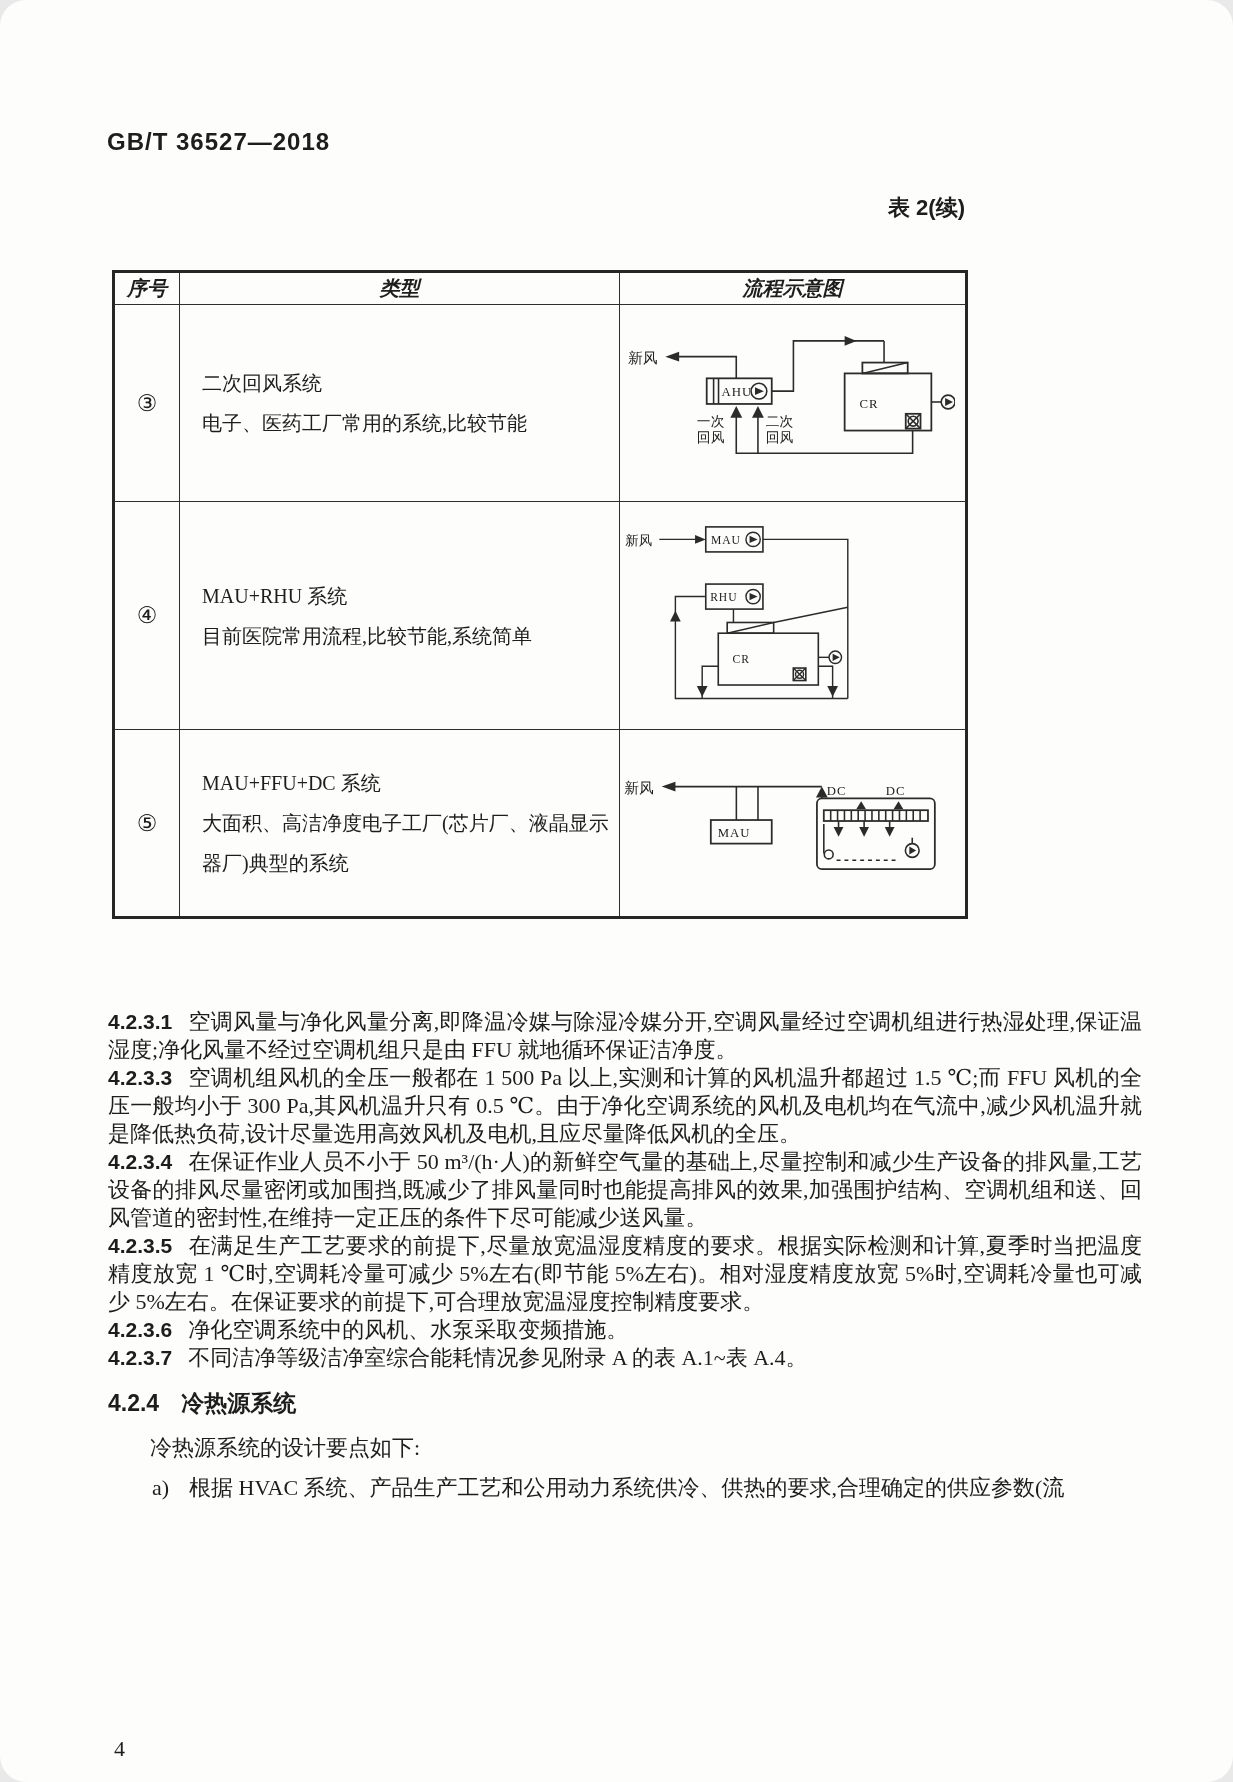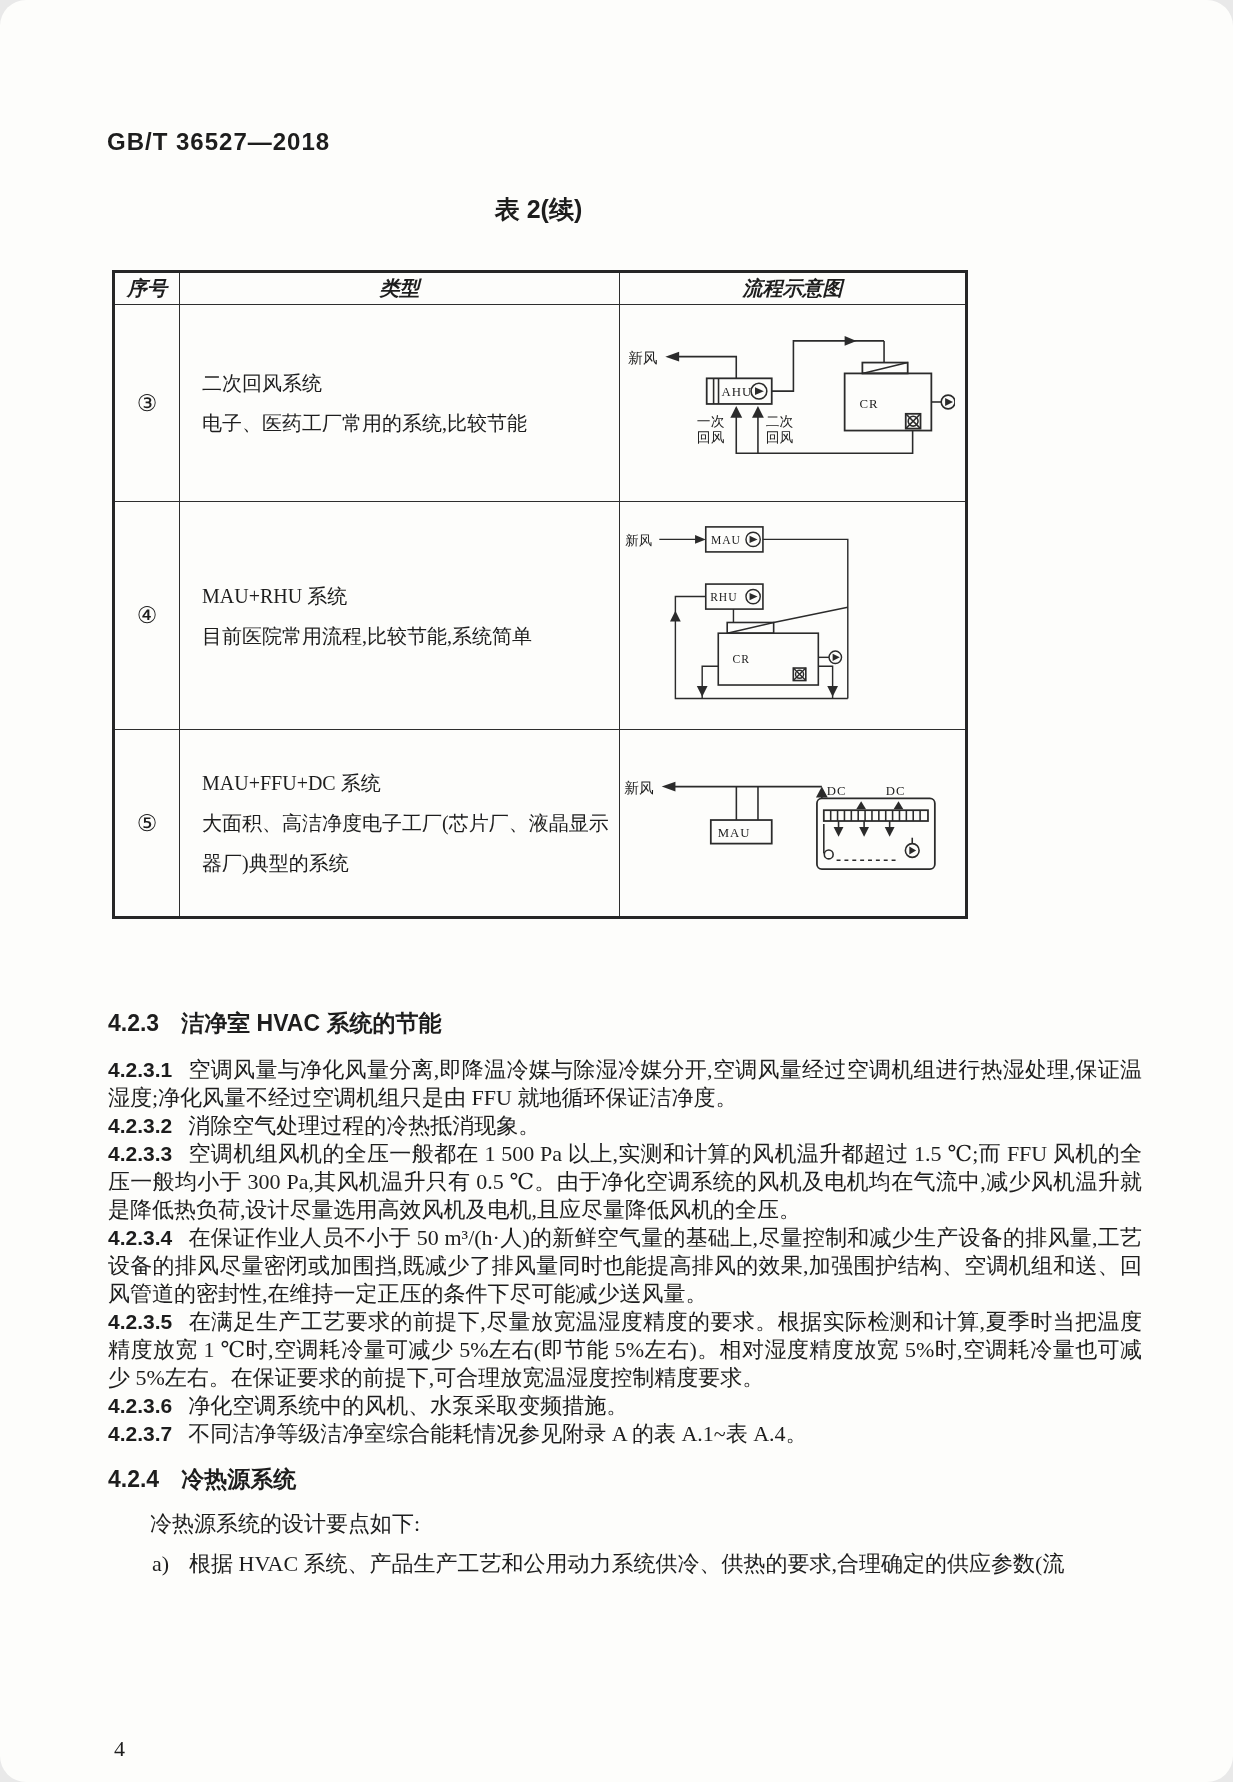--- a/index.html
+++ b/index.html
@@ -1,22 +1,22 @@
 <!DOCTYPE html>
 <html><head>
 <meta charset="utf-8">
 <style>
   *{margin:0;padding:0;box-sizing:border-box;}
   html,body{background:#e9e9e9;}
   .page{position:relative;width:1233px;height:1782px;margin:0 auto;background:#fdfdfb;
         font-family:"Liberation Serif","DejaVu Serif",serif;color:#1d1d1d;overflow:hidden;border-radius:26px;}
   .doc-header{position:absolute;left:107px;top:128px;font-family:"Liberation Sans","DejaVu Sans",sans-serif;
         font-weight:700;font-size:24px;letter-spacing:1px;}
-  .table-title{position:absolute;left:112px;top:193px;width:853px;text-align:center;
-        font-family:"Liberation Sans","DejaVu Sans",sans-serif;font-weight:700;font-size:25px;}
+  .table-title{position:absolute;left:112px;top:193px;width:853px;text-align:right;
+        font-family:"Liberation Sans","DejaVu Sans",sans-serif;font-weight:700;font-size:22px;}
   table.spec{position:absolute;left:112px;top:270px;width:853px;border-collapse:collapse;table-layout:fixed;
         border:3px solid #262626;}
   table.spec th,table.spec td{border:1.5px solid #2e2e2e;}
   table.spec th{height:33px;font-family:"Liberation Sans","DejaVu Sans",sans-serif;font-weight:700;
         font-size:20px;text-align:center;vertical-align:middle;font-style:italic;}
   td.seq{text-align:center;font-size:23px;vertical-align:middle;}
   td.type{padding:0 8px 0 22px;font-size:20px;line-height:40px;vertical-align:middle;}
   td.dia{text-align:left;vertical-align:middle;}
   tr.r1{height:197px;} tr.r2{height:228px;} tr.r3{height:188px;}
   .dg line,.dg path,.dg polyline,.dg circle,.dg rect{stroke:#2b2b2b;stroke-width:1.6;fill:none;}
@@ -242,24 +242,22 @@
               <path class="ah" d="M294 83 L301 87 L294 91 Z"></path>
               <line class="dash" x1="220" y1="97" x2="283" y2="97"></line>
             </g>
           </svg>
         </td>
       </tr>
     </tbody>
   </table>
 
   <div class="content">
-    <h3 class="sec-h"><span class="hnum">4.2.3</span><span>洁净室 HVAC 系统的节能</span></h3>
 
     <p class="para"><span class="pnum">4.2.3.1</span><span>空调风量与净化风量分离,即降温冷媒与除湿冷媒分开,空调风量经过空调机组进行热湿处理,保证温湿度;净化风量不经过空调机组只是由 FFU 就地循环保证洁净度。</span></p>
-    <p class="para"><span class="pnum">4.2.3.2</span><span>消除空气处理过程的冷热抵消现象。</span></p>
     <p class="para"><span class="pnum">4.2.3.3</span><span>空调机组风机的全压一般都在 1 500 Pa 以上,实测和计算的风机温升都超过 1.5 ℃;而 FFU 风机的全压一般均小于 300 Pa,其风机温升只有 0.5 ℃。由于净化空调系统的风机及电机均在气流中,减少风机温升就是降低热负荷,设计尽量选用高效风机及电机,且应尽量降低风机的全压。</span></p>
     <p class="para"><span class="pnum">4.2.3.4</span><span>在保证作业人员不小于 50 m³/(h·人)的新鲜空气量的基础上,尽量控制和减少生产设备的排风量,工艺设备的排风尽量密闭或加围挡,既减少了排风量同时也能提高排风的效果,加强围护结构、空调机组和送、回风管道的密封性,在维持一定正压的条件下尽可能减少送风量。</span></p>
     <p class="para"><span class="pnum">4.2.3.5</span><span>在满足生产工艺要求的前提下,尽量放宽温湿度精度的要求。根据实际检测和计算,夏季时当把温度精度放宽 1 ℃时,空调耗冷量可减少 5%左右(即节能 5%左右)。相对湿度精度放宽 5%时,空调耗冷量也可减少 5%左右。在保证要求的前提下,可合理放宽温湿度控制精度要求。</span></p>
     <p class="para"><span class="pnum">4.2.3.6</span><span>净化空调系统中的风机、水泵采取变频措施。</span></p>
     <p class="para"><span class="pnum">4.2.3.7</span><span>不同洁净等级洁净室综合能耗情况参见附录 A 的表 A.1~表 A.4。</span></p>
 
     <h3 class="sec-h sec-h2"><span class="hnum">4.2.4</span><span>冷热源系统</span></h3>
 
     <p class="para lead"><span>冷热源系统的设计要点如下:</span></p>
     <p class="para item"><span class="marker">a)</span><span>根据 HVAC 系统、产品生产工艺和公用动力系统供冷、供热的要求,合理确定的供应参数(流</span></p>

